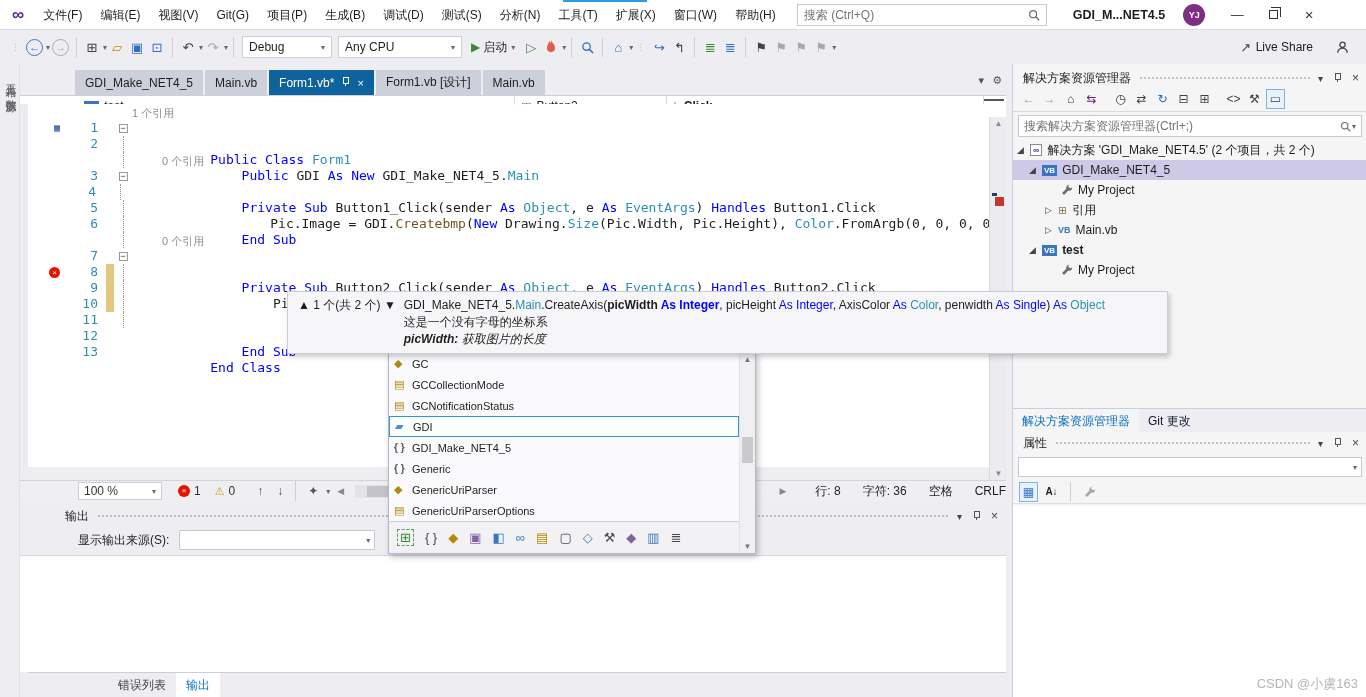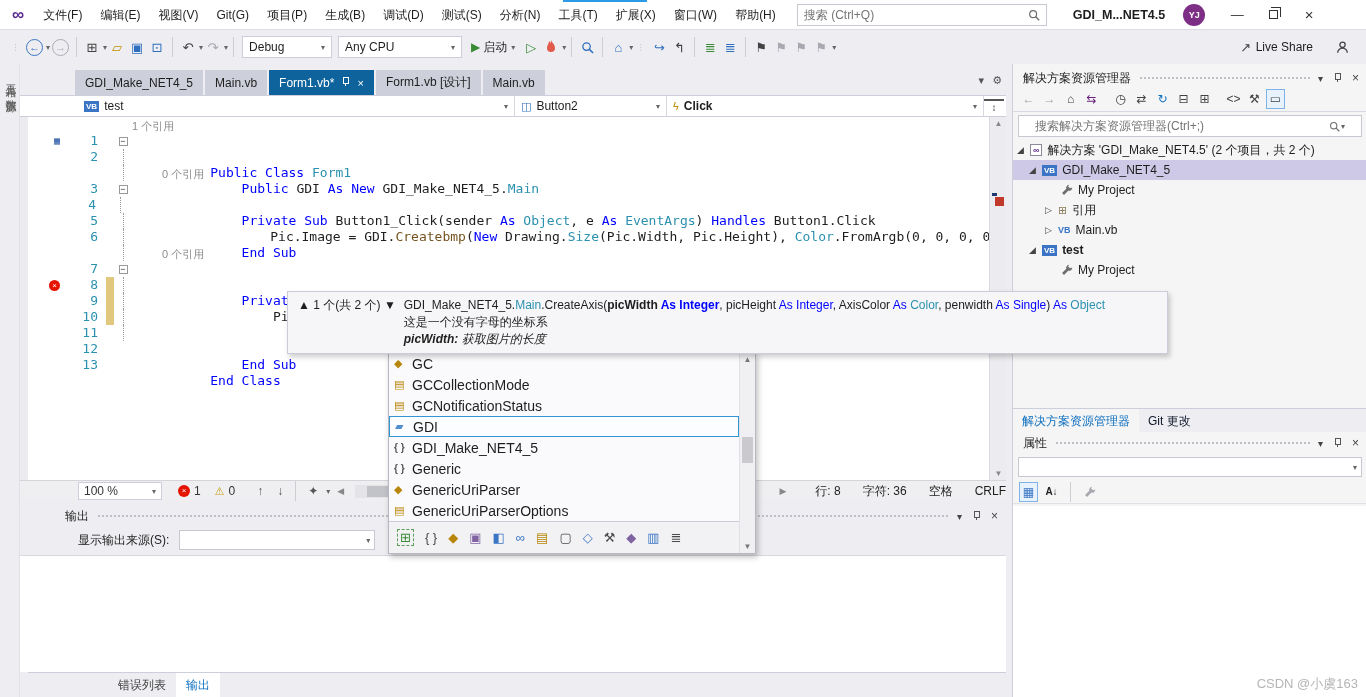--- a/index.html
+++ b/index.html
@@ -50,21 +50,21 @@
 .pinct::after{content:"";position:absolute;left:4px;top:7px;width:1px;height:3px;background:#fff;}
 .ping::before{border-color:#555;}
 .ping::after{background:#555;}
 .tabricons{position:absolute;right:4px;top:10px;display:flex;gap:8px;color:#555;font-size:11px;}
 .navbar{position:absolute;left:0;top:31px;width:986px;height:22px;background:#fff;border-top:1px solid #CCCEDB;border-bottom:1px solid #CCCEDB;display:flex;align-items:center;}
 .ncombo{display:flex;align-items:center;height:100%;border-right:1px solid #D8D8E0;padding:0 6px;}
 .ncombo .dd{margin-left:auto;}
 .vbbadge{background:#3B74C4;color:#fff;font-size:8px;font-weight:bold;padding:1px 2px;margin-right:5px;}
 .nico{margin-right:5px;font-size:11px;}
 
-.editor{position:absolute;left:0;top:53px;width:986px;height:363px;background:linear-gradient(to right,#ECECF0 0 8px,#FFFFFF 8px);font-family:"DejaVu Sans Mono","Liberation Mono",monospace;font-size:13px;}
+.editor{position:absolute;left:0;top:40px;width:986px;height:363px;background:linear-gradient(to right,#ECECF0 0 8px,#FFFFFF 8px);font-family:"DejaVu Sans Mono","Liberation Mono",monospace;font-size:13px;}
 .crow{display:flex;height:16px;line-height:16px;white-space:pre;}
 .c-icons{width:44px;display:flex;justify-content:flex-end;align-items:center;padding-right:4px;}
 .gi-grid{color:#1E4FA0;font-size:10px;}
 .gi-err{background:#E51400;color:#fff;border-radius:50%;width:11px;height:11px;line-height:11px;font-size:8px;text-align:center;font-family:"Liberation Sans",sans-serif;}
 .c-num{width:42px;text-align:right;padding-right:8px;color:#2B91AF;}
 .c-chg{width:8px;}
 .chg-on{background:#E1C87E;}
 .c-fold{width:18px;display:flex;align-items:center;justify-content:center;position:relative;}
 .fbox{width:9px;height:9px;border:1px solid #999;background:#fff;font-size:9px;line-height:7px;text-align:center;color:#333;font-family:"Liberation Sans",sans-serif;}
 .fline{width:1px;height:100%;border-left:1px dotted #999;}
@@ -101,21 +101,21 @@
 .btab{padding:4px 10px;color:#424242;}
 .btab-act{background:#FFFFFF;color:#0E70C0;}
 
 .rsplit{position:absolute;left:1006px;top:64px;width:6px;height:633px;background:#EEEEF2;}
 #rpanel{position:absolute;left:1012px;top:64px;width:354px;height:633px;background:#F5F5F5;border-left:1px solid #CCCEDB;}
 .sepanel{position:absolute;left:0;top:0;width:354px;height:344px;}
 .sepanel .phead{padding-top:6px;}
 .setbar{height:26px;display:flex;align-items:center;padding:0 6px;border-bottom:1px solid #D8D8E0;gap:2px;}
 .seti{min-width:19px;height:20px;display:inline-flex;align-items:center;justify-content:center;font-size:12px;}
 .seti.boxed{border:1px solid #7FB2E5;background:#E8F2FC;}
-.sesearch{display:flex;align-items:center;height:22px;margin:3px 5px;border:1px solid #C8C8D0;background:#fff;padding:0 16px;}
+.sesearch{display:flex;align-items:center;height:22px;margin:3px 5px;border:1px solid #C8C8D0;background:#fff;padding:0 5px;}
 .sesearch input{flex:1;border:none;outline:none;background:transparent;font-size:12px;color:#555;font-family:inherit;}
 .tree{margin-top:3px;}
 .trow{height:20px;display:flex;align-items:center;white-space:nowrap;overflow:hidden;}
 .trow-sel{background:#CDC9E6;}
 .trow-bold .tlabel{font-weight:bold;}
 .texp{width:13px;font-size:9px;color:#444;flex:none;}
 .ti{margin-right:5px;flex:none;}
 .ti-sol{border:1px solid #8A8A9A;color:#5C2D91;font-size:9px;font-weight:bold;padding:0 2px;background:#fff;}
 .ti-vbp{background:#3B74C4;color:#fff;font-size:8px;font-weight:bold;padding:1px 2px;}
 .ti-vbf{color:#3B74C4;font-size:9px;font-weight:bold;}
@@ -136,21 +136,21 @@
 .s-b{font-weight:bold;color:#1E1E1E;}
 .s-bkw{font-weight:bold;color:#0000FF;}
 .paramline .pn{font-weight:bold;font-style:italic;}
 .paramline .pd{font-style:italic;}
 .comp{position:absolute;left:388px;top:352px;width:368px;background:#F8F8FA;border:1px solid #B8B8C2;box-shadow:2px 3px 6px rgba(0,0,0,.25);z-index:40;}
 .clist{position:relative;background:#FAFAFC;}
 .citem{height:21px;display:flex;align-items:center;padding-left:5px;margin-right:16px;}
 .citem-sel{border:1px solid #3296D6;background:#FBFDFE;}
 .cic{width:18px;font-size:11px;flex:none;}
 .cic-ns{font-size:10px;font-weight:bold;}
-.clabel{font-size:14px;}
+.clabel{font-size:11px;}
 .cscroll{position:absolute;right:0;top:0;width:16px;height:100%;background:#F0F0F3;border-left:1px solid #E0E0E6;}
 .cscroll .a{position:absolute;left:0;width:15px;text-align:center;color:#777;font-size:8px;}
 .cscroll .th{position:absolute;left:2px;top:42%;width:11px;height:26px;background:#C9C9CE;}
 .cfilter{border-top:1px solid #CCCCD6;height:32px;display:flex;align-items:center;padding:0 8px;gap:11px;background:#F2F2F5;}
 .fico{font-size:13px;}
 .fbx{border:1px dashed #5A9E5A;padding:0 2px;}
 .ftip{position:absolute;left:757px;top:417px;height:24px;background:#F5F7FB;border:1px solid #C0C8D4;box-shadow:2px 2px 4px rgba(0,0,0,.2);z-index:45;display:flex;align-items:center;padding:0 8px;font-size:12px;white-space:nowrap;}
 .wm{position:absolute;right:8px;bottom:4px;color:#B5B5B5;font-size:13px;z-index:60;}
 </style>
 </head>

